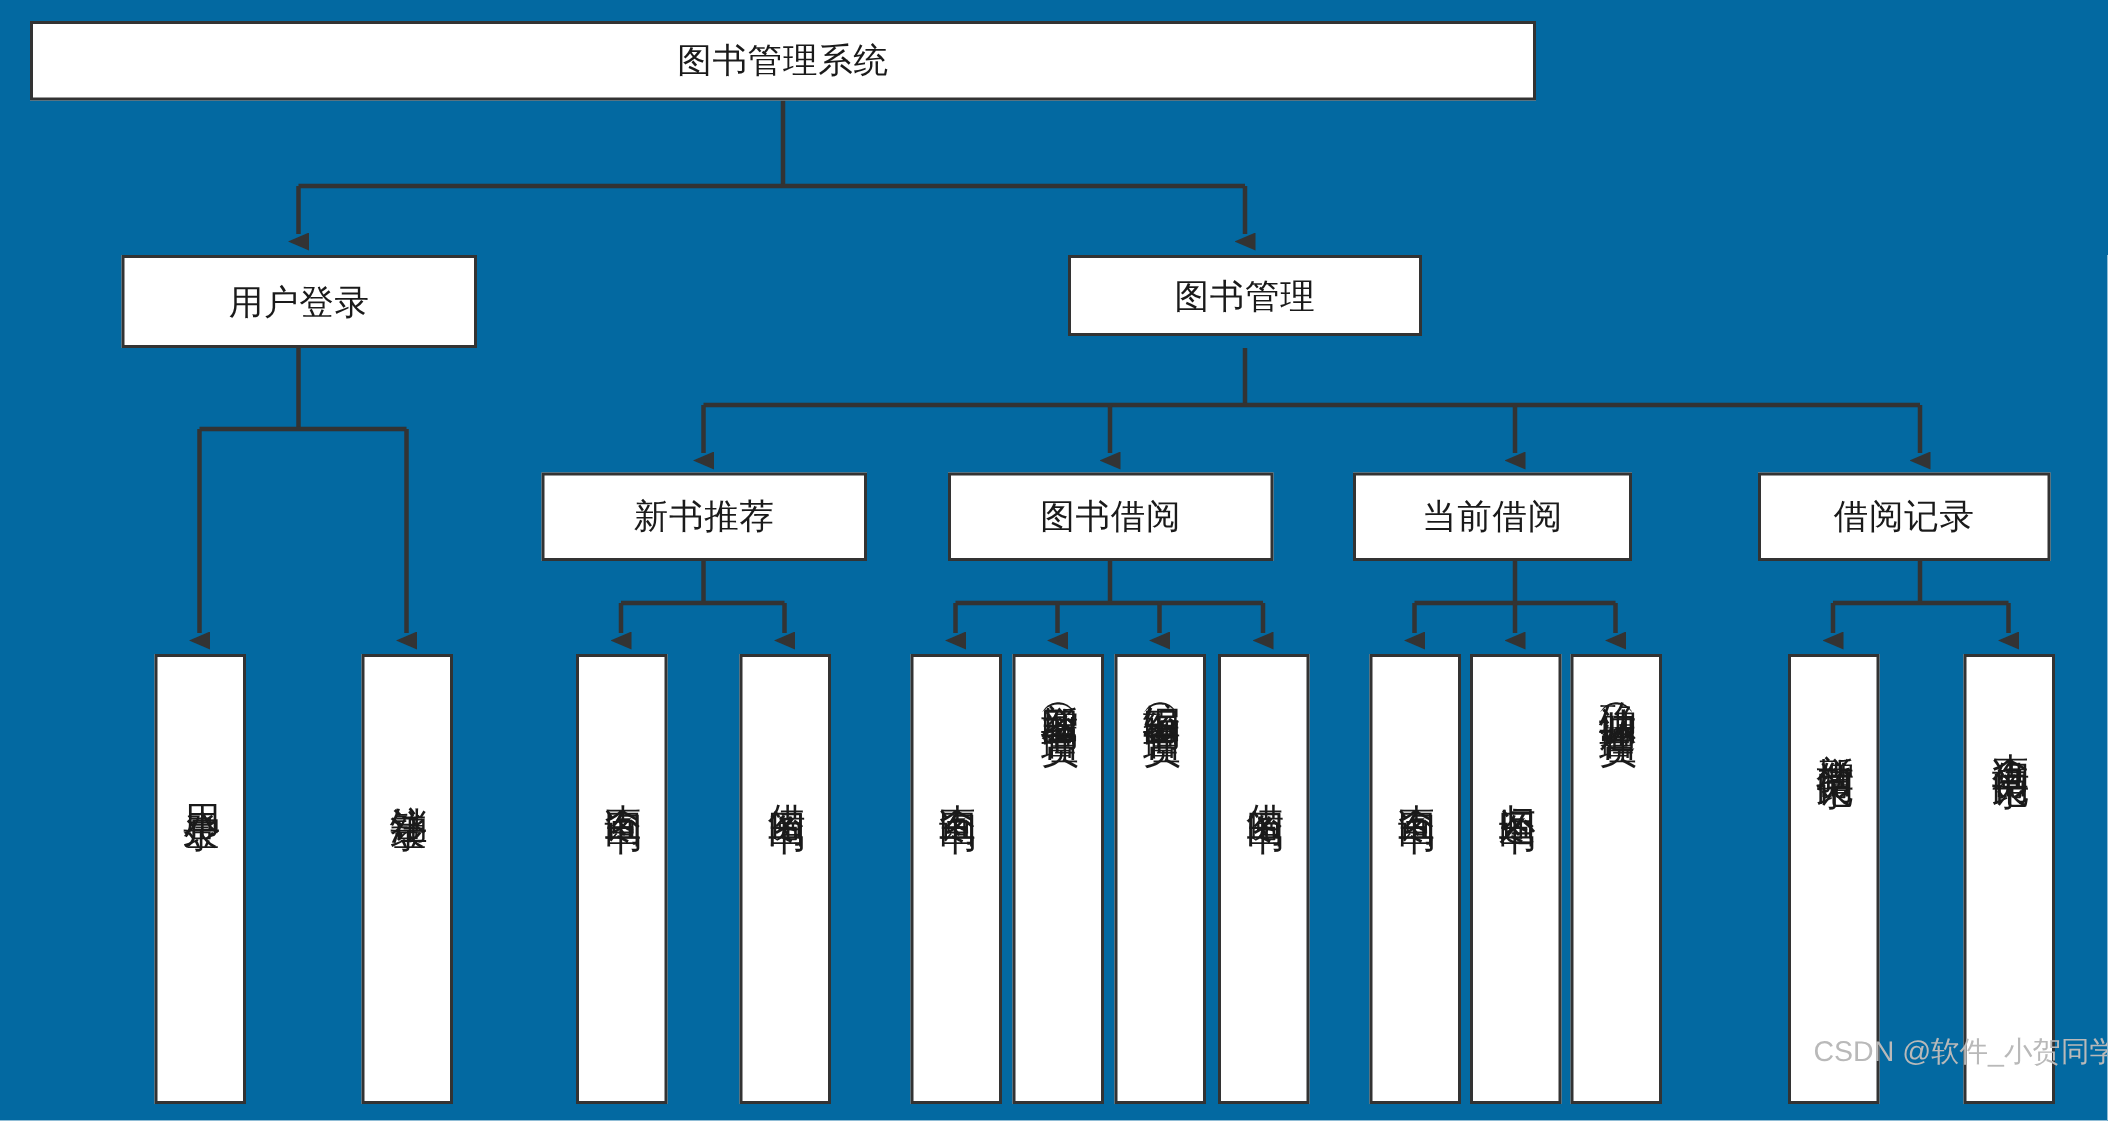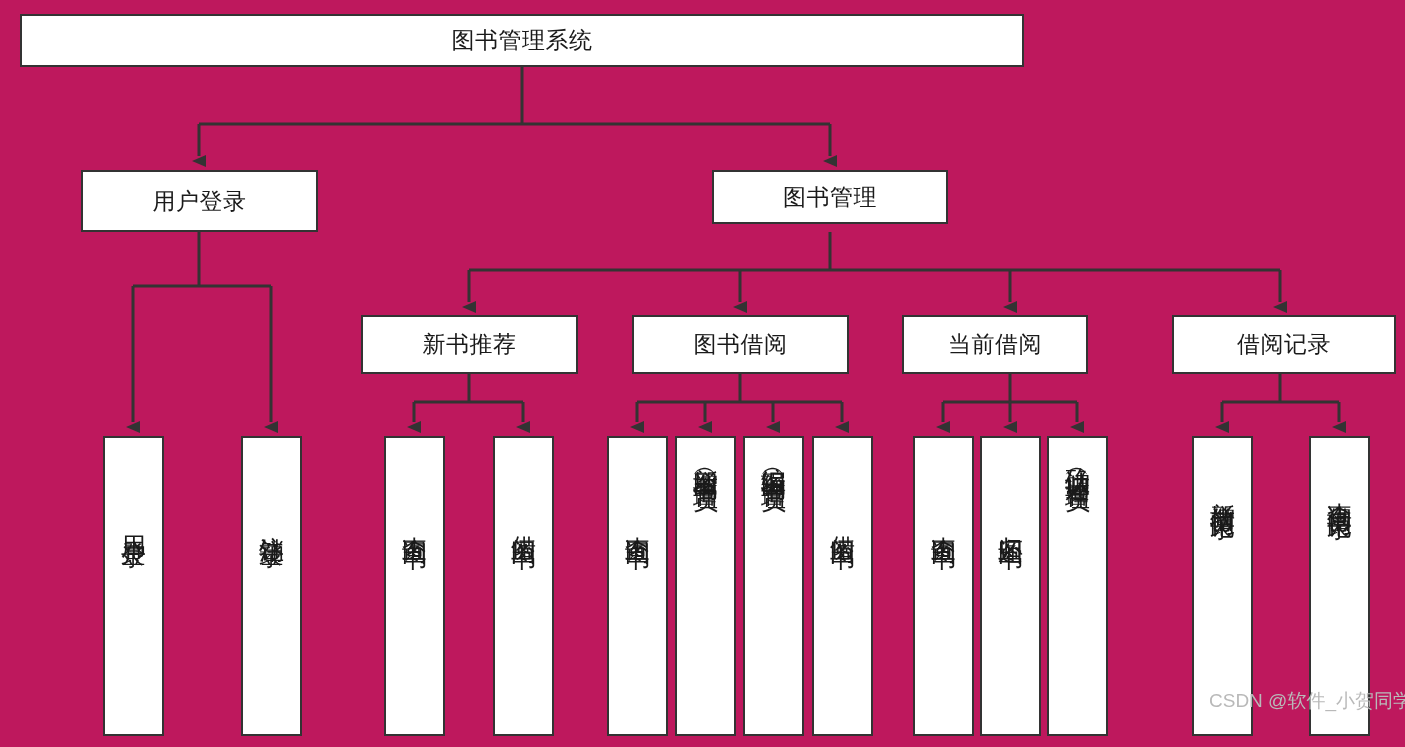--- a/index.html
+++ b/index.html
@@ -7,21 +7,21 @@
     padding: 0;
     background: #ffffff;
   }
   body {
     font-family: "Liberation Sans", "DejaVu Sans", sans-serif;
   }
   #canvas {
     position: relative;
     width: 1405px;
     height: 747px;
-    background: #be185d;
+    background: #0369a1;
     overflow: hidden;
   }
   svg.links {
     position: absolute;
     left: 0;
     top: 0;
     width: 1405px;
     height: 747px;
     pointer-events: none;
   }
@@ -139,21 +139,21 @@
 
   <div class="node horiz" style="left:632px; top:315px; width:217px; height:59px;">
     <span class="lbl">图书借阅</span>
   </div>
   <div class="node horiz" style="left:361px; top:315px; width:217px; height:59px;">
     <span class="lbl">新书推荐</span>
   </div>
   <div class="node horiz" style="left:902px; top:315px; width:186px; height:59px;">
     <span class="lbl">当前借阅</span>
   </div>
-  <div class="node horiz" style="left:1172px; top:315px; width:224px; height:59px;">
+  <div class="node horiz" style="left:1172px; top:315px; width:195px; height:59px;">
     <span class="lbl">借阅记录</span>
   </div>
 
   <div class="node vert" style="left:103px; top:436px; width:61px; height:300px; padding-top:78px;">
     <span class="lbl">用户登录</span>
   </div>
   <div class="node vert" style="left:241px; top:436px; width:61px; height:300px; padding-top:78px;">
     <span class="lbl">注销登录</span>
   </div>
 

